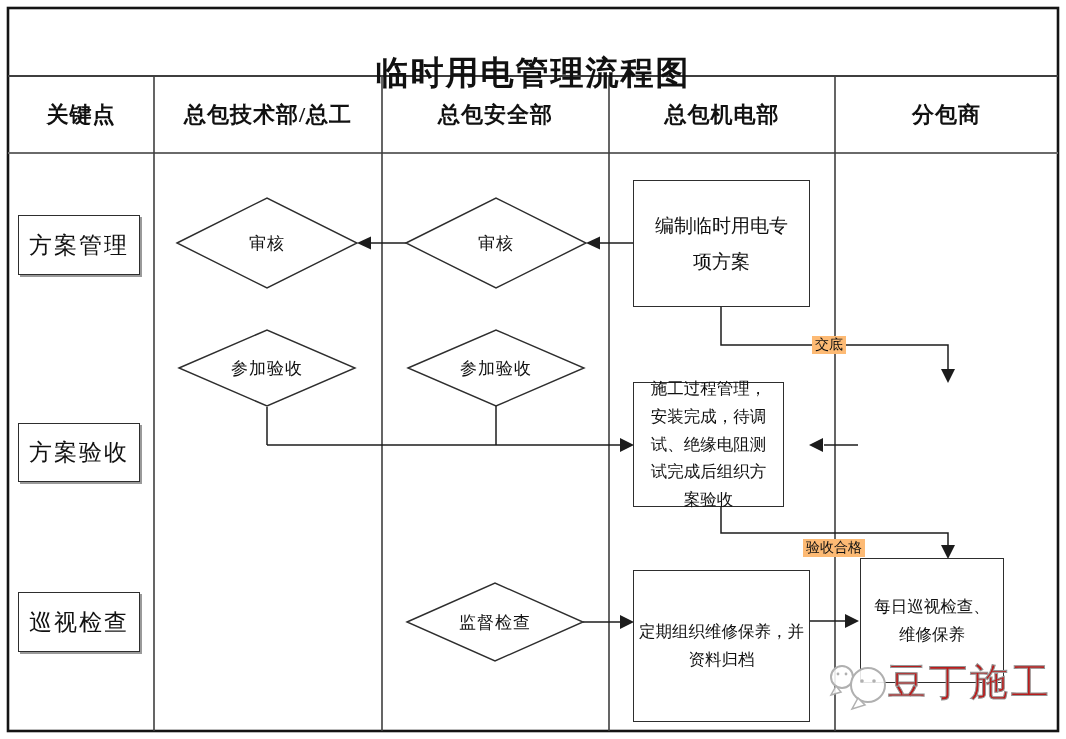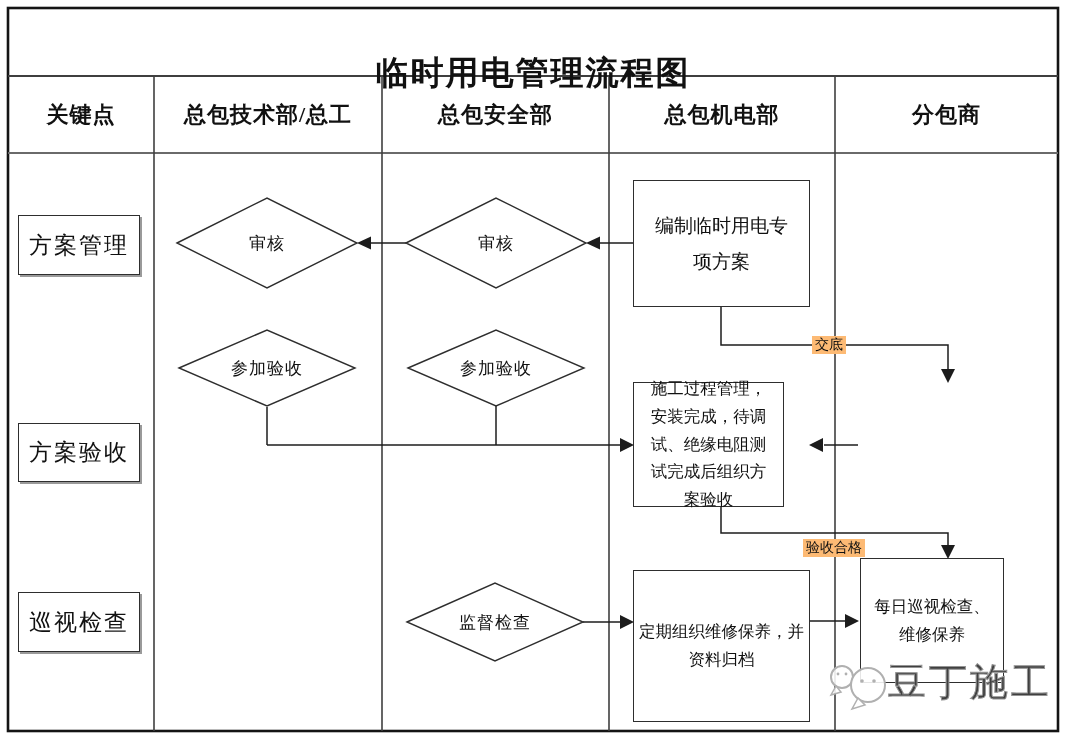--- a/index.html
+++ b/index.html
@@ -29,21 +29,21 @@
     font-size:16.5px;line-height:1.68;box-sizing:border-box;
   }
   .diamond-label{
     width:176px;height:22px;font-size:17px;letter-spacing:1px;background:transparent;
   }
   .edge-label{
     font-size:14px;background:#fdba74;padding:0 3px;height:18px;z-index:2;
   }
   .watermark-text{
     z-index:3;font-size:38px;letter-spacing:3px;
-    color:#404040;-webkit-text-stroke:1px #949494;
+    color:#b91c1c;-webkit-text-stroke:1px #949494;
     font-weight:400;white-space:nowrap;
   }
 </style>
 </head>
 <body>
 
 <div id="canvas">
 
   <svg class="layer" width="1066" height="739" viewBox="0 0 1066 739">
 

